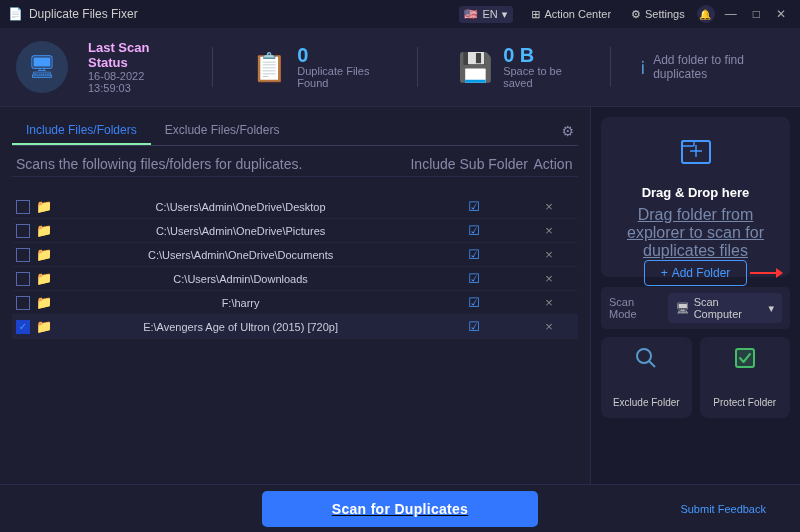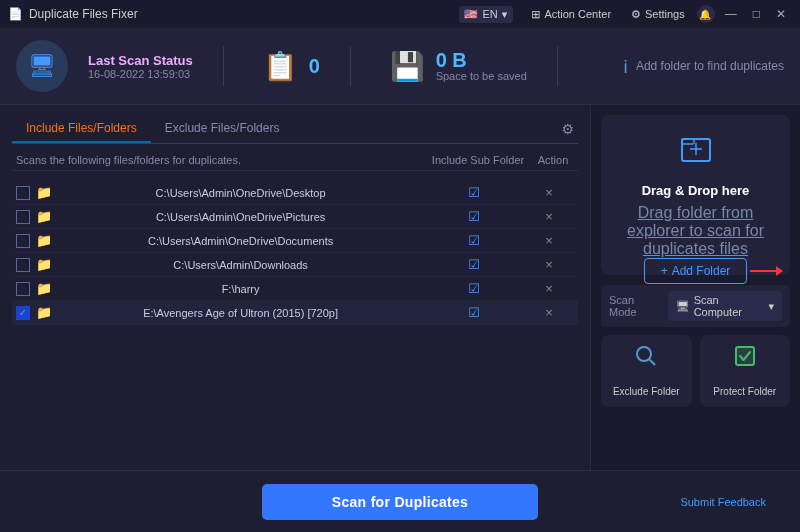--- a/index.html
+++ b/index.html
@@ -181,39 +181,39 @@
       position: relative;
     }
     .tab {
       padding: 6px 14px;
       font-size: 12px;
       color: #8888aa;
       cursor: pointer;
       border-bottom: 2px solid transparent;
     }
     .tab.active {
-      color: #f97316;
-      border-bottom: 2px solid #0369a1;
+      color: #3b82f6;
+      border-bottom: 2px solid #86efac;
     }
     .tab-gear {
       margin-left: auto;
       color: #8888aa;
       font-size: 14px;
       cursor: pointer;
       padding: 4px;
     }
 
     
     .sub-header {
       display: flex;
       padding: 4px 0 4px 4px;
-      font-size: 11px;
+      font-size: 14px;
       color: #8888aa;
       border-bottom: 1px solid #2a2a4a;
-      margin-bottom: 10px;
+      margin-bottom: 18px;
     }
     .sub-header .col-sub-folder {
       margin-left: auto;
       min-width: 100px;
       text-align: center;
     }
     .sub-header .col-action {
       min-width: 50px;
       text-align: center;
     }
@@ -353,42 +353,43 @@
     .action-btn {
       flex: 1;
       background: #22223a;
       border-radius: 8px;
       display: flex;
       flex-direction: column;
       align-items: center;
       justify-content: center;
       padding: 10px 4px;
       cursor: pointer;
-      gap: 14px;
+      gap: 23px;
     }
     .action-btn .icon {
       font-size: 20px;
     }
     .action-btn .btn-label {
       font-size: 10px;
       color: #ccc;
       text-align: center;
     }
     .action-btn.exclude .icon { color: #5599cc; }
     .action-btn.protect .icon { color: #44bb66; }
 
     
     .bottom-bar {
       background: #1e1e32;
-      height: 62px;
+      height: 48px;
       display: flex;
       align-items: center;
       justify-content: center;
       border-top: 1px solid #2a2a4a;
       position: relative;
+      text-decoration: underline;
     }
     .scan-btn {
       background: #3377ff;
       color: #fff;
       font-size: 14px;
       font-weight: 600;
       border: none;
       border-radius: 5px;
       padding: 10px 70px;
       cursor: pointer;
@@ -443,20 +444,21 @@
       <span class="label">Last Scan Status</span>
       <span class="sublabel">16-08-2022 13:59:03</span>
     </div>
 
     <div class="divider-v"></div>
 
     <div class="header-stat">
       <span class="stat-icon">📋</span>
       <div class="stat-info">
         <div class="count">0</div>
+        <div class="desc">Duplicate Files Found</div>
       </div>
     </div>
 
     <div class="divider-v"></div>
 
     <div class="header-stat">
       <span class="stat-icon">💾</span>
       <div class="stat-info">
         <div class="count">0 B</div>
         <div class="desc">Space to be saved</div>

